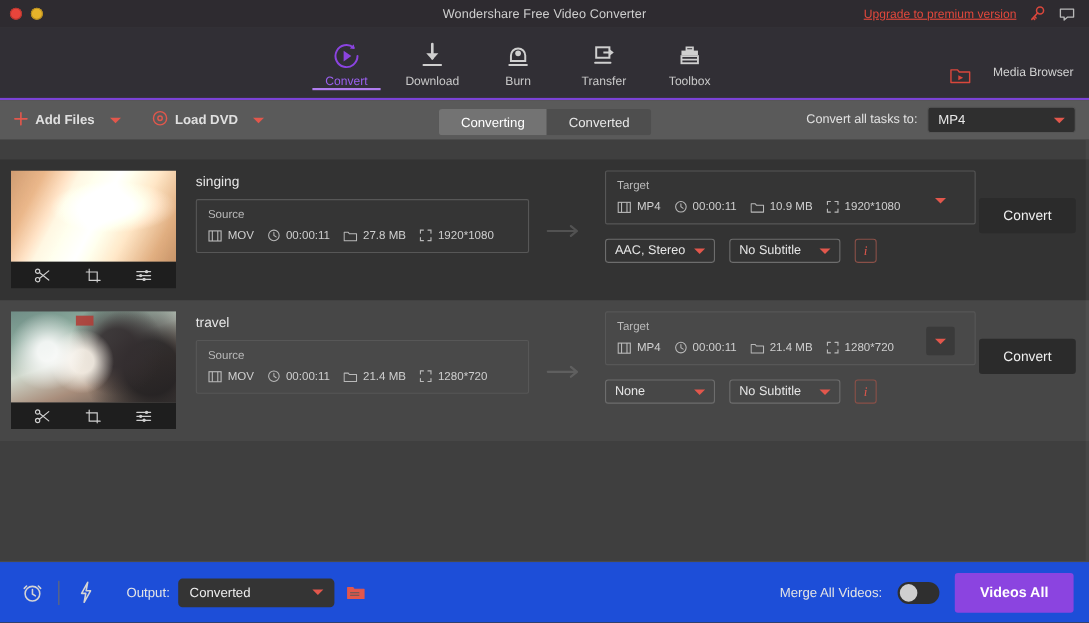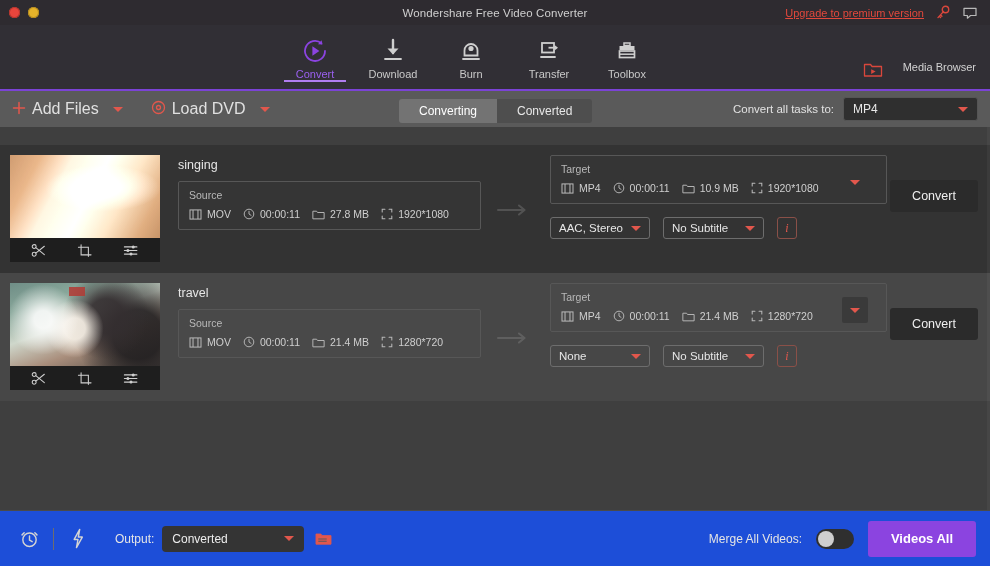--- a/index.html
+++ b/index.html
@@ -54,21 +54,21 @@
     display:flex; align-items:flex-start; gap:20px; cursor:pointer;
   }
   .media-browser span { font-size:11px; color:#d2d2d2; }
 
   
   .toolbar {
     flex:0 0 36px; background:#5a5a5a; display:flex; align-items:center;
     position:relative; padding:0 12px;
   }
   .tb-btn { display:flex; align-items:center; gap:6px; cursor:pointer; }
-  .tb-btn .lbl { font-size:16px; color:#e0e0e0; }
+  .tb-btn .lbl { font-size:12px; color:#e0e0e0;font-weight:bold; }
   .caret-red {
     width:0;height:0;border-left:5px solid transparent;border-right:5px solid transparent;
     border-top:5px solid #e2574c; display:block;
   }
   .tb-sep { width:14px; }
   .tabs {
     position:absolute; left:399px; top:99px; display:flex; border-radius:3px; overflow:hidden;
     height:24px;
   }
   .tab {

